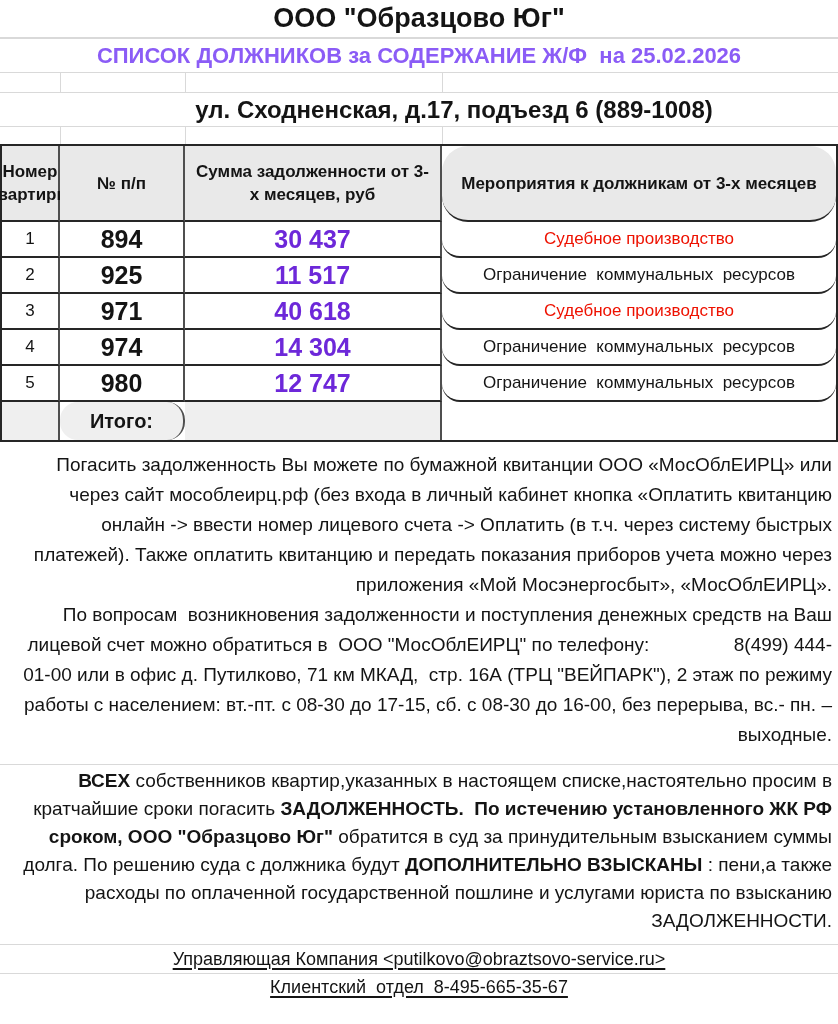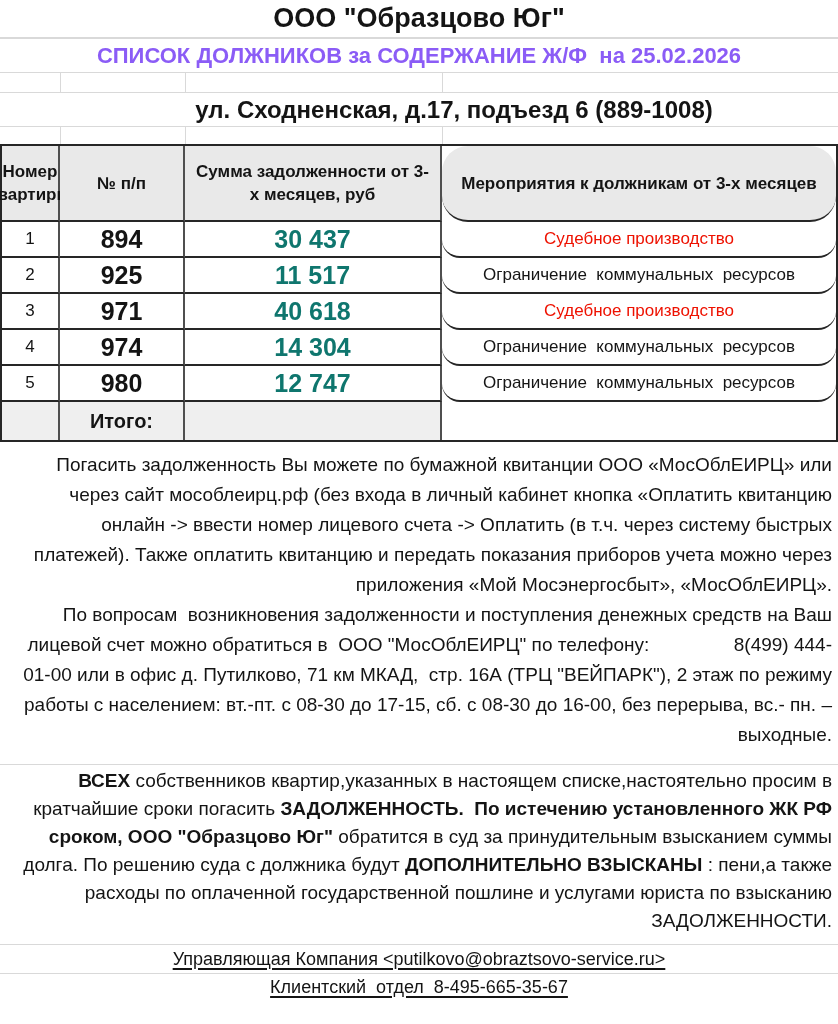--- a/index.html
+++ b/index.html
@@ -27,23 +27,23 @@
     grid-template-columns:58px 125px 257px auto;
     grid-template-rows:76px repeat(5,36px) 38px;}
   .debt-table>div{border-right:2px solid #4f4f4f;border-bottom:2px solid #262626;
     display:flex;align-items:center;justify-content:center;text-align:center;}
   .debt-table>div:nth-child(4n){border-right:none;border-radius:26px;}
   .debt-table>div:nth-child(n+25){border-bottom:none;}
   .hd{background:#e9e9e9;font-size:17px;font-weight:700;line-height:23px;}
   .tot{background:#efefef;}
   .c-num{font-size:17px;}
   .c-apt{font-size:25px;font-weight:700;}
-  .c-debt{font-size:25px;font-weight:700;color:#0f766e;}
+  .c-debt{font-size:25px;font-weight:700;color:#6d28d9;}
   .c-act{font-size:17px;}
-  .tot-label{font-size:20px;font-weight:700;}
+  .tot-label{font-size:20px;font-weight:700;border-radius:18px;}
   .tot-value{font-size:25px;font-weight:700;color:#ee1100;}
 
   .text-block{height:322px;padding:8px 6px 0 6px;font-size:19px;line-height:30px;}
   .text-block p{margin:0;}
   .warning-block{height:171px;border-top:1px solid #d9d9d9;padding:2px 6px 0 22px;
     font-size:19px;line-height:28px;}
   .footer-spacer{height:10px;border-bottom:1px solid #d9d9d9;}
   .footer-row{font-size:18px;}
   .f1{height:29px;border-bottom:1px solid #d9d9d9;}
   .f2{height:27px;}

